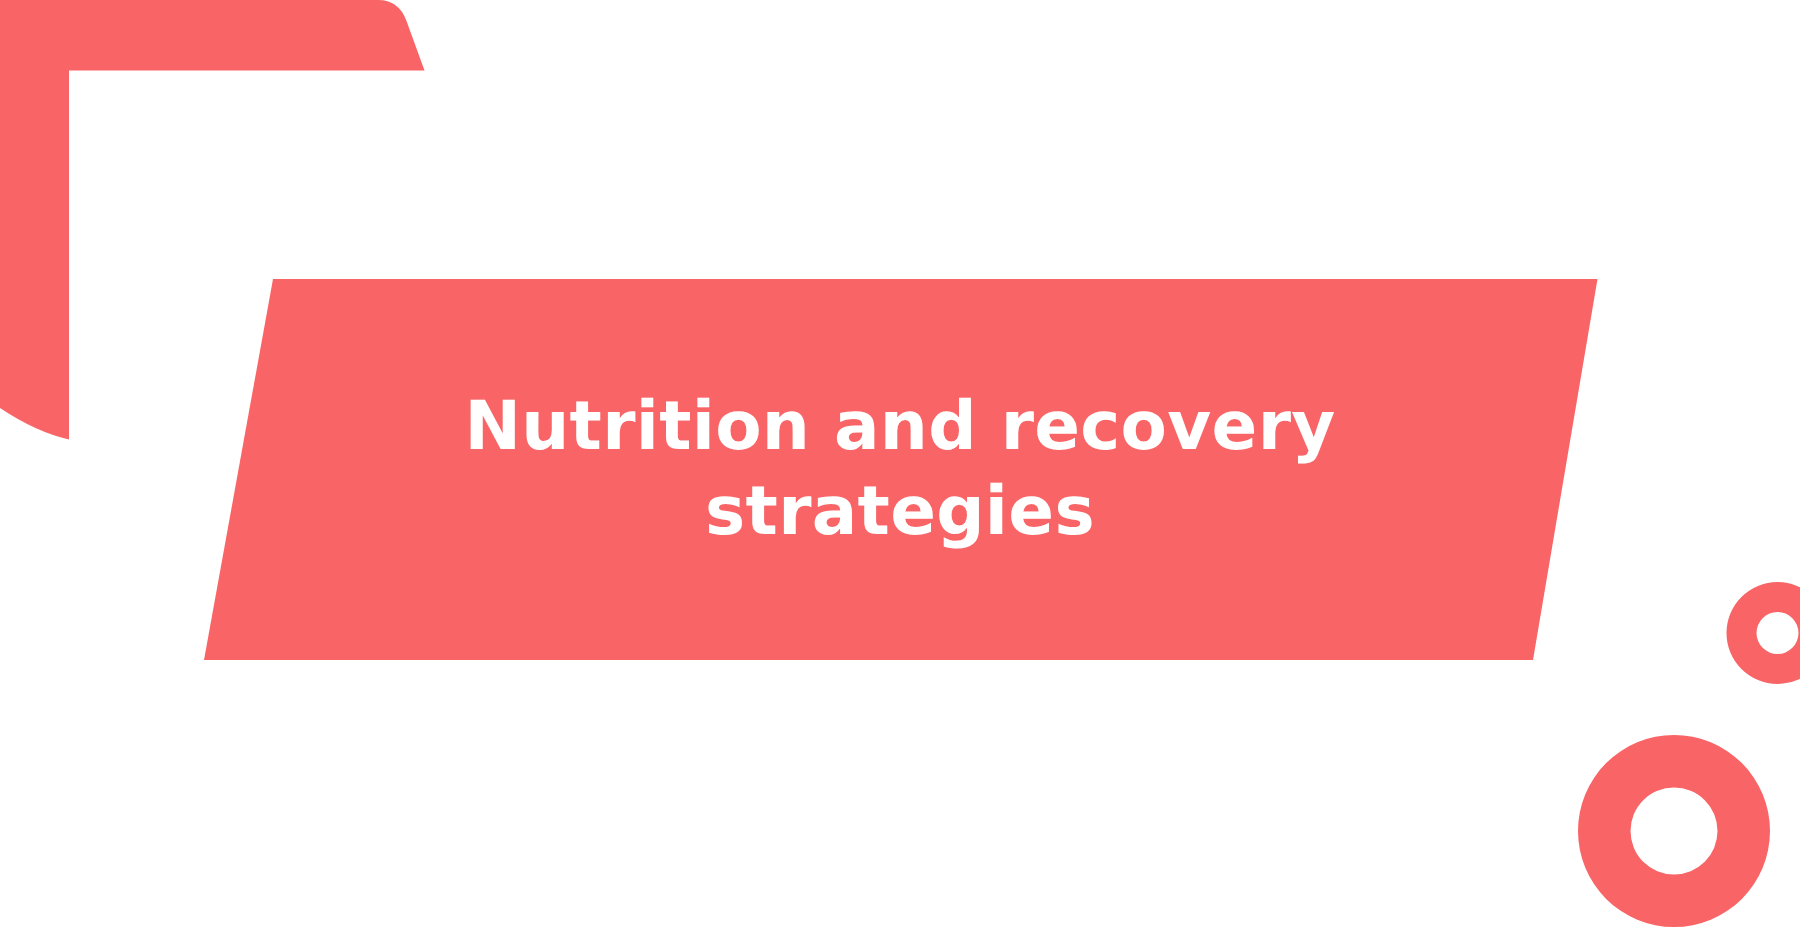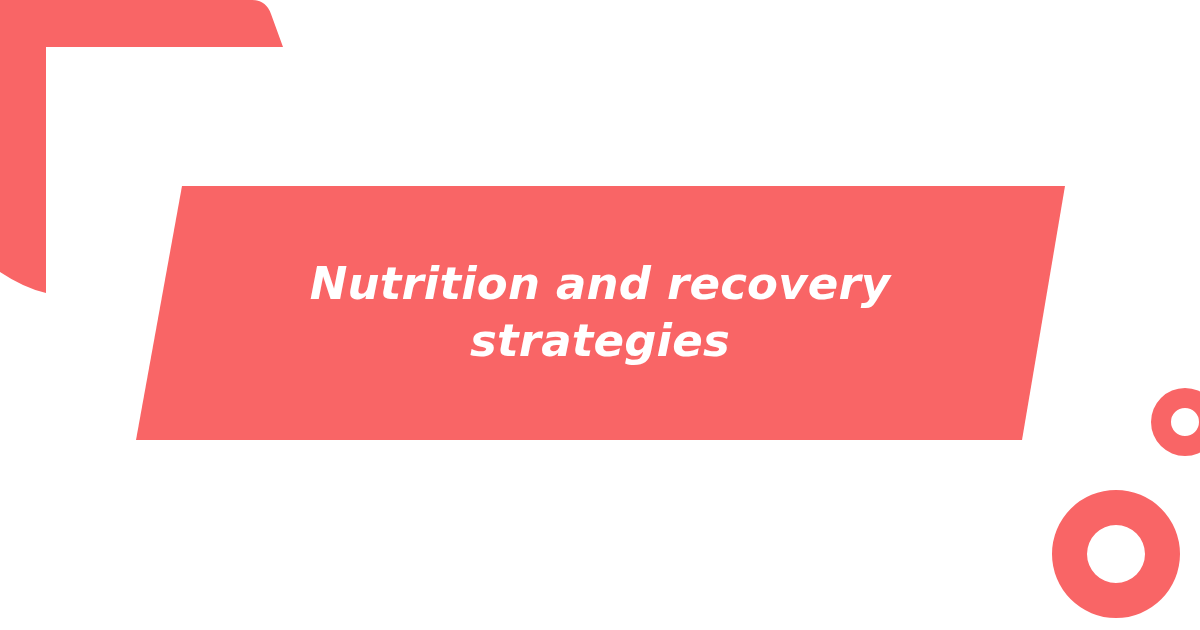--- a/index.html
+++ b/index.html
@@ -8,21 +8,20 @@
     padding: 0;
     background: #ffffff;
   }
   #canvas {
     position: relative;
     width: 1200px;
     height: 630px;
     background: #ffffff;
     overflow: hidden;
     font-family: "DejaVu Sans", "Liberation Sans", sans-serif;
-    font-style: italic;
   }
   #bg-svg {
     position: absolute;
     left: 0;
     top: 0;
     width: 1200px;
     height: 630px;
     display: block;
   }
   #banner-title {

